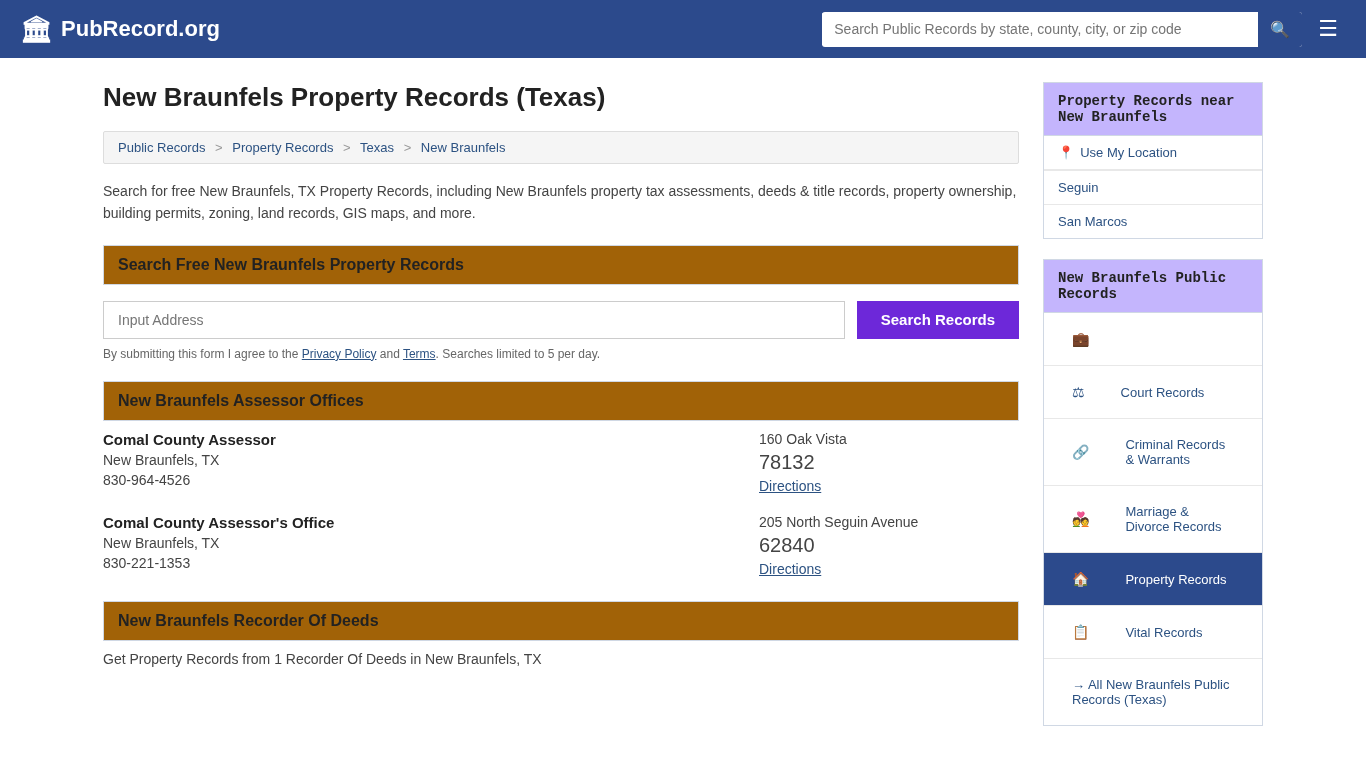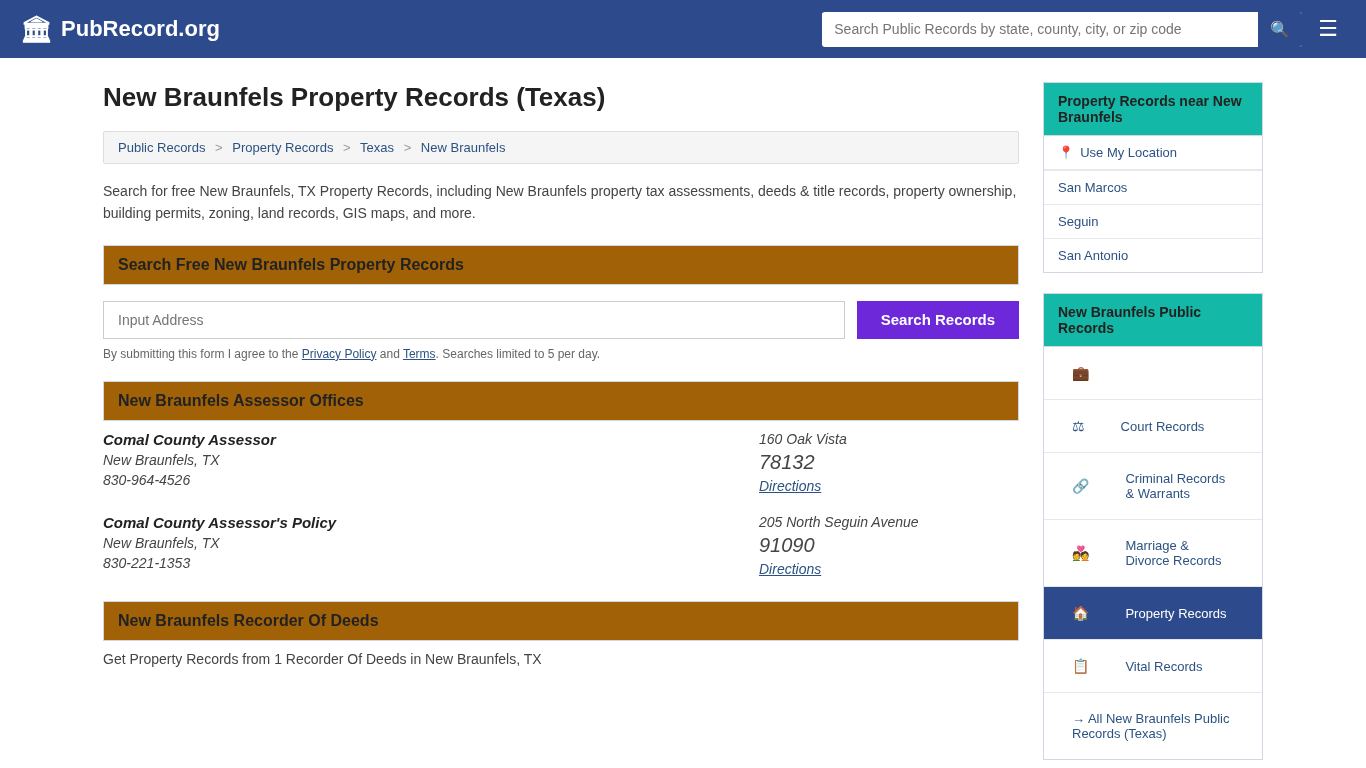--- a/index.html
+++ b/index.html
@@ -172,21 +172,20 @@
     .office-get-desc {
       font-size: 14px;
       color: #444;
       margin-bottom: 16px;
     }
 
     .office-entry {
       margin-bottom: 20px;
       display: flex;
       gap: 0;
-      font-style: italic;
     }
     .office-left {
       flex: 1;
     }
     .office-right {
       width: 260px;
     }
     .office-name {
       font-weight: bold;
       font-size: 15px;
@@ -223,27 +222,28 @@
     .sidebar {
       width: 220px;
       flex-shrink: 0;
     }
 
     .sidebar-section {
       margin-bottom: 20px;
     }
 
     .sidebar-title {
-      background: #14b8a6;
+      background: #c4b5fd;
       border: 1px solid #d0d8e4;
       padding: 10px 14px;
       font-size: 14px;
       font-weight: bold;
       color: #222;
       margin-bottom: 0;
+      font-family: Liberation Mono, monospace;
     }
 
     .sidebar-list {
       list-style: none;
       border: 1px solid #d0d8e4;
       border-top: none;
     }
 
     .sidebar-list li {
       border-bottom: 1px solid #e8e8e8;
@@ -362,27 +362,27 @@
         </div>
         <div class="office-right">
           <div class="office-address">160 Oak Vista</div>
           <div class="office-zip">78132</div>
           <a class="directions-link" href="#">Directions</a>
         </div>
       </div>
 
       <div class="office-entry">
         <div class="office-left">
-          <div class="office-name">Comal County Assessor's Policy</div>
+          <div class="office-name">Comal County Assessor's Office</div>
           <div class="office-city">New Braunfels, TX</div>
           <div class="office-phone">830-221-1353</div>
         </div>
         <div class="office-right">
           <div class="office-address">205 North Seguin Avenue</div>
-          <div class="office-zip">91090</div>
+          <div class="office-zip">62840</div>
           <a class="directions-link" href="#">Directions</a>
         </div>
       </div>
     </div>
 
     <div class="office-section">
       <div class="section-header">New Braunfels Recorder Of Deeds</div>
       <p class="office-get-desc">Get Property Records from 1 Recorder Of Deeds in New Braunfels, TX</p>
     </div>
 
@@ -393,27 +393,24 @@
     <div class="sidebar-section">
       <div class="sidebar-title">Property Records near New Braunfels</div>
       <ul class="nearby-links">
         <li>
           <div class="use-location">
             <span>📍</span>
             <span>Use My Location</span>
           </div>
         </li>
         <li>
+          <a href="#">Seguin</a>
+        </li>
+        <li>
           <a href="#">San Marcos</a>
-        </li>
-        <li>
-          <a href="#">Seguin</a>
-        </li>
-        <li>
-          <a href="#">San Antonio</a>
         </li>
       </ul>
     </div>
 
     <div class="sidebar-section">
       <div class="sidebar-title">New Braunfels Public Records</div>
       <ul class="sidebar-list">
         <li>
           <a href="#">
             <span class="icon">💼</span>

